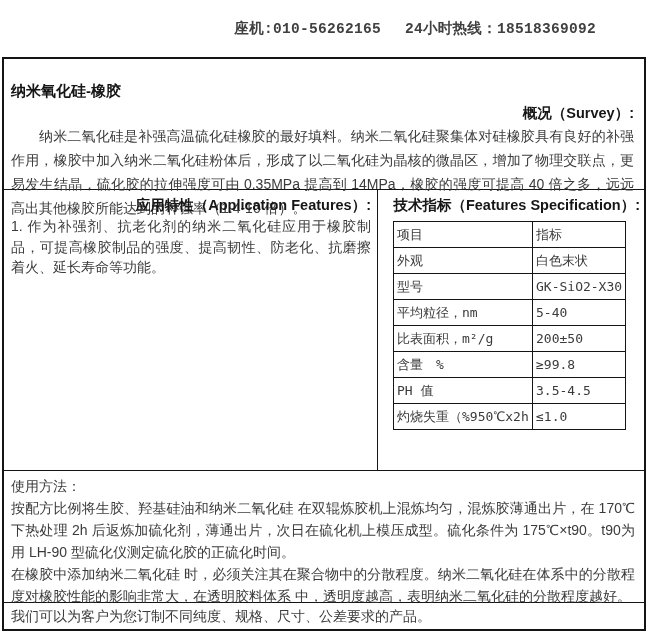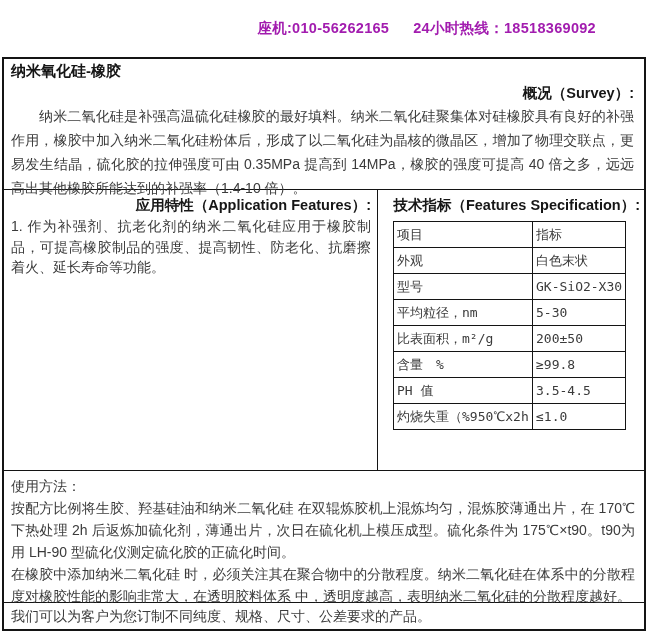--- a/index.html
+++ b/index.html
@@ -13,37 +13,37 @@
   }
   .page { position:absolute; inset:0; background:#ffffff; }
 
   
   .header {
     position:absolute; left:0; top:0; right:0; height:57px;
     display:flex; align-items:center; justify-content:flex-end;
     padding-right:52px;
   }
   .phone-line {
-    font-family:Liberation Sans, sans-serif;
-    font-weight:bold; font-size:14.5px; color:#a21caf;
+    font-family:Liberation Mono, monospace;
+    font-weight:bold; font-size:14.5px; color:#404040;
     letter-spacing:0.3px; white-space:nowrap;
   }
   .phone-line .hotline { margin-left:24px; }
 
   
   .doc-box {
     position:absolute; left:2px; right:2px; top:57px; bottom:3px;
     border:2px solid #141414; background:#fff;
     display:flex; flex-direction:column;
   }
 
   .sec-overview {
     height:131px; flex:0 0 131px;
     border-bottom:1px solid #141414;
-    padding:0 10px 0 7px;
+    padding:20px 10px 0 7px;
   }
   .doc-title { font-size:15px; font-weight:bold; color:#161616; line-height:23px; }
   .sec-heading { font-size:14.5px; font-weight:bold; color:#161616; line-height:22px;text-align:right; }
   .overview-body {
     font-size:14px; line-height:24px; text-indent:2em; color:#3b3b3b;
     text-align:justify;
   }
 
   .two-col {
     height:281px; flex:0 0 281px;
@@ -126,21 +126,21 @@
             <tr>
               <td class="c1">外观</td>
               <td class="c2">白色末状</td>
             </tr>
             <tr>
               <td class="c1">型号</td>
               <td class="c2">GK-SiO2-X30</td>
             </tr>
             <tr>
               <td class="c1">平均粒径，nm</td>
-              <td class="c2">5-30</td>
+              <td class="c2">5-40</td>
             </tr>
             <tr>
               <td class="c1">比表面积，m²/g</td>
               <td class="c2">200±50</td>
             </tr>
             <tr>
               <td class="c1">含量　%</td>
               <td class="c2">≥99.8</td>
             </tr>
             <tr>

